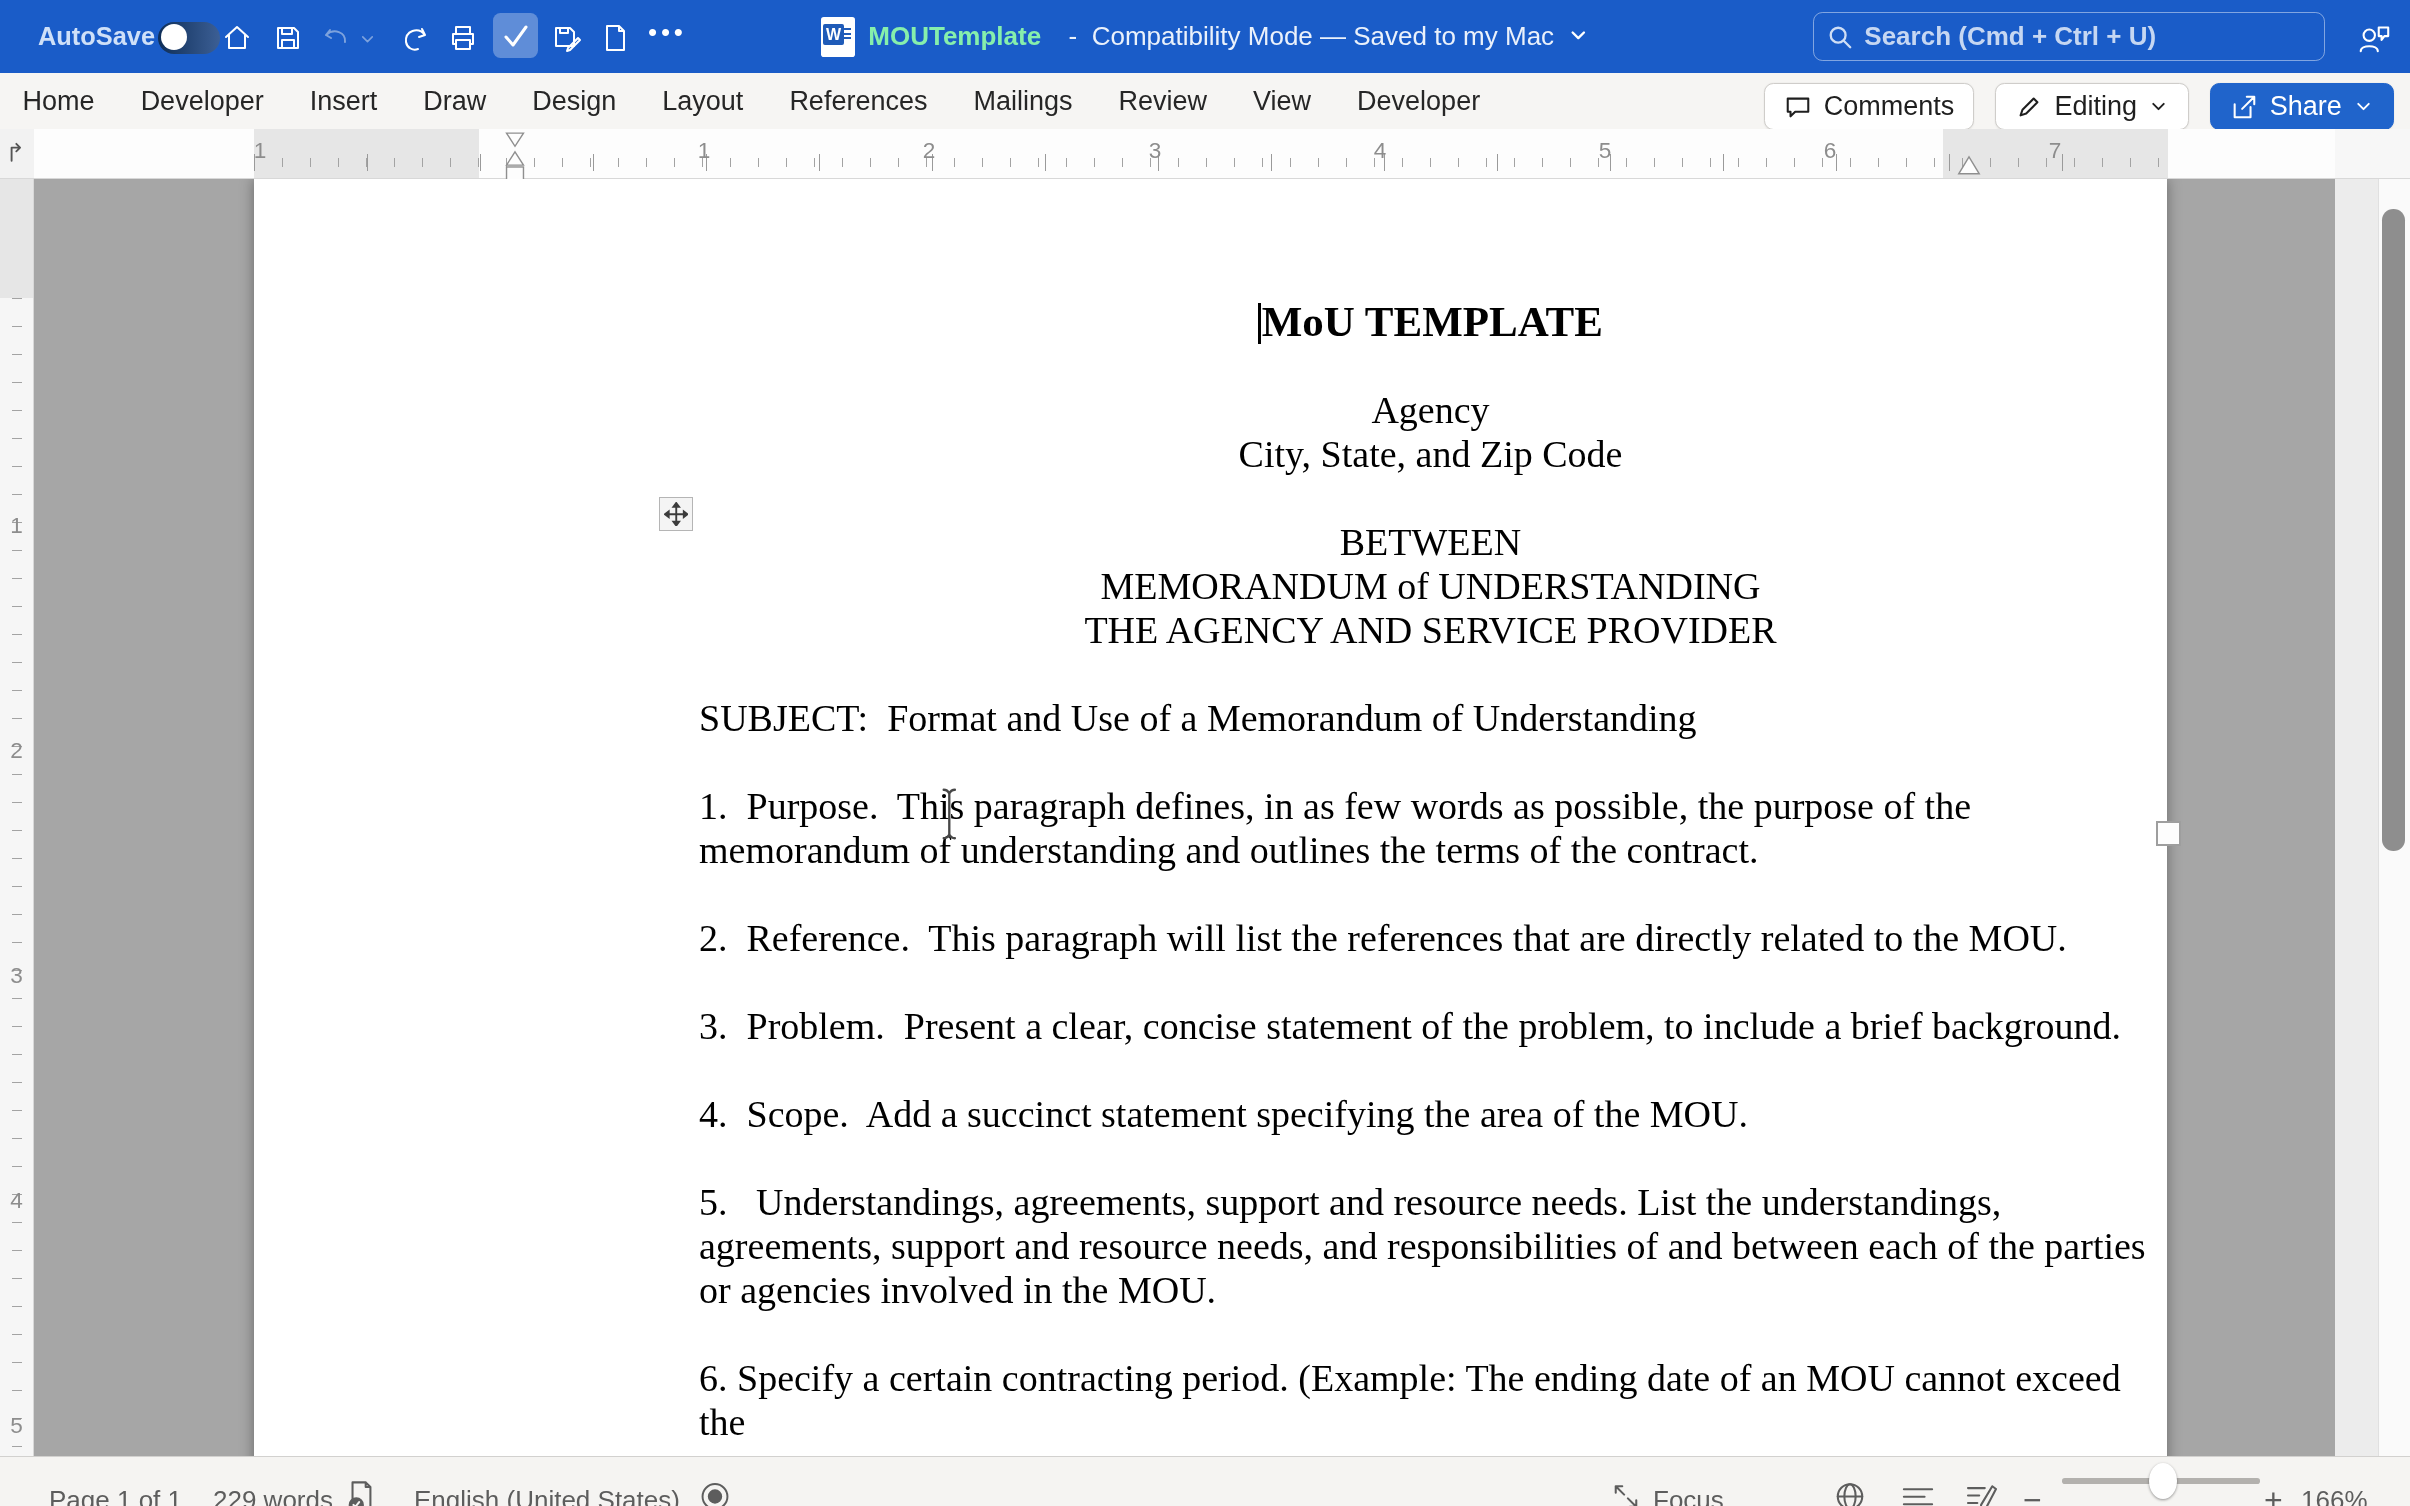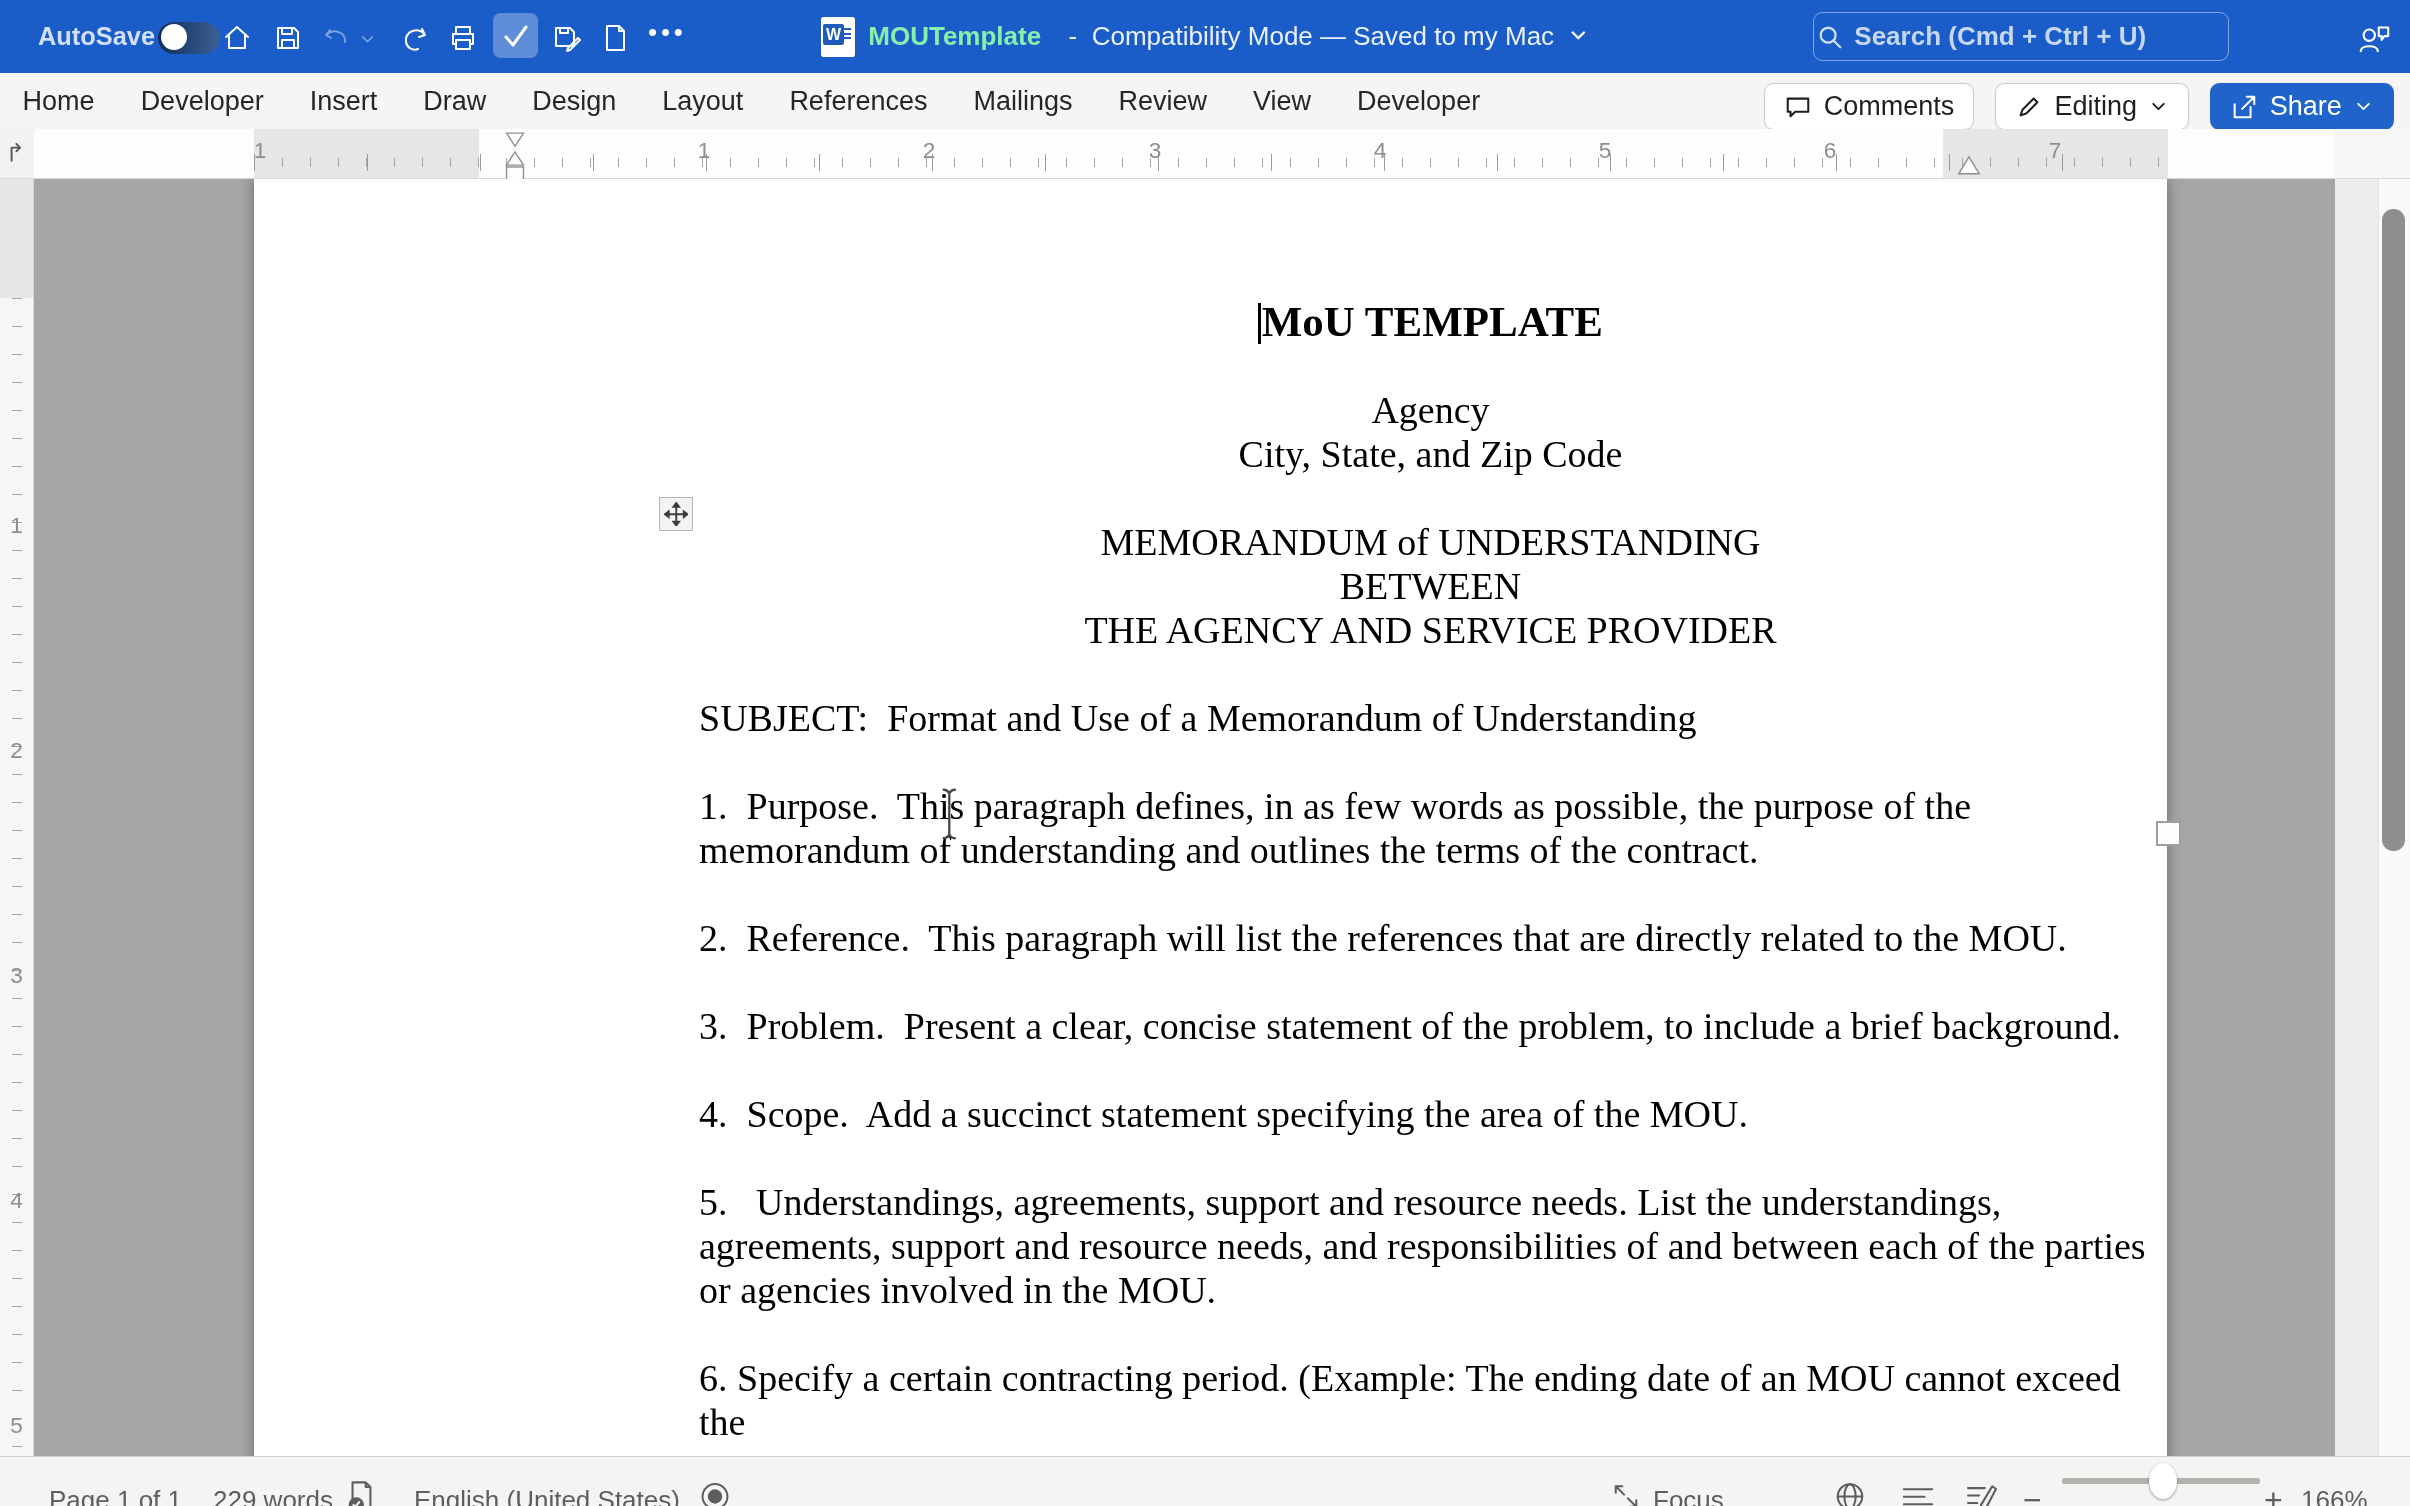--- a/index.html
+++ b/index.html
@@ -19,21 +19,21 @@
   .tb-check-tile { position:absolute; left:493px; top:13px; width:45px; height:45px; border-radius:7.5px; background:rgba(255,255,255,0.30); display:flex; align-items:center; justify-content:center; }
   .tb-dots { position:absolute; left:648px; top:17px; color:#fff; font-size:26px; letter-spacing:3.8px; }
   .title-center { position:absolute; left:0; right:0; top:0; height:73px; display:flex; align-items:center; justify-content:center; gap:13px; pointer-events:none; }
   .worddoc-icon { width:34px; height:40px; position:relative; background:#fff; border-radius:2.8px; }
   .worddoc-icon .w { position:absolute; left:1.9px; top:7.5px; width:21px; height:21px; background:#1f5bb8; color:#fff; font-size:16px; font-weight:bold; display:flex; align-items:center; justify-content:center; border-radius:1.9px; }
   .worddoc-icon .lines { position:absolute; right:3.8px; top:11.3px; width:7.5px; height:13px;
       background:repeating-linear-gradient(to bottom,#1f5bb8 0 1.9px,transparent 1.9px 4.7px); }
   .doc-title { color:#86efac; font-size:26px; font-weight:700; white-space:pre; }
   .doc-subtitle { color:#eaf1fb; font-size:26px; font-weight:400; white-space:pre; }
   .title-chev svg { width:22.6px; height:22.6px; stroke:#fff; fill:none; stroke-width:2.5; stroke-linecap:round; stroke-linejoin:round; }
-  .searchbox { position:absolute; left:1813px; top:12.2px; width:416px; height:49px; border:1.9px solid rgba(255,255,255,0.45); border-radius:9.4px; display:flex; align-items:center; padding-left:3px; gap:11.3px; }
+  .searchbox { position:absolute; left:1813px; top:12.2px; width:512px; height:49px; border:1.9px solid rgba(255,255,255,0.45); border-radius:9.4px; display:flex; align-items:center; padding-left:13px; gap:11.3px; }
   .searchbox svg { width:26px; height:26px; stroke:#cfdef5; fill:none; stroke-width:2.5; stroke-linecap:round; }
   .search-ph { color:#c6d7f2; font-size:26px; font-weight:600; }
   .presence { position:absolute; left:2356px; top:20px; }
   .presence svg { width:36px; height:36px; stroke:#fff; fill:none; stroke-width:2.2; stroke-linecap:round; stroke-linejoin:round; }
 
   
   .ribbon { position:absolute; left:0; top:73px; width:2411px; height:72px; background:#f6f5f3; border-bottom:0.9px solid #e2e0dd; }
   .tabs { position:absolute; left:22.6px; top:0; height:56px; display:flex; align-items:center; gap:46px; }
   .tab { font-size:27px; color:#262626; white-space:nowrap; }
   .ribbon-right { position:absolute; right:17px; top:10px; height:49px; display:flex; gap:21px; }
@@ -265,22 +265,22 @@
     <div class="page">
       <div class="doc-body">
         <div class="center doc-line doc-title-line"><span class="caret"></span><span>MoU TEMPLATE</span></div>
         <div class="blank"></div>
         <div class="center">
             <div class="doc-line">Agency</div>
             <div class="doc-line">City, State, and Zip Code</div>
           </div>
         <div class="blank"></div>
         <div class="center">
+            <div class="doc-line">BETWEEN</div>
             <div class="doc-line">MEMORANDUM of UNDERSTANDING</div>
-            <div class="doc-line">BETWEEN</div>
             <div class="doc-line">THE AGENCY AND SERVICE PROVIDER</div>
           </div>
         <div class="blank"></div>
         <div class="doc-line">SUBJECT:  Format and Use of a Memorandum of Understanding</div>
         <div>
             <div class="doc-p">1.  Purpose.  This paragraph defines, in as few words as possible, the purpose of the memorandum of understanding and outlines the terms of the contract.</div>
             <div class="doc-p">2.  Reference.  This paragraph will list the references that are directly related to the MOU.</div>
             <div class="doc-p">3.  Problem.  Present a clear, concise statement of the problem, to include a brief background.</div>
             <div class="doc-p">4.  Scope.  Add a succinct statement specifying the area of the MOU.</div>
             <div class="doc-p">5.   Understandings, agreements, support and resource needs. List the understandings, agreements, support and resource needs, and responsibilities of and between each of the parties or agencies involved in the MOU.</div>

